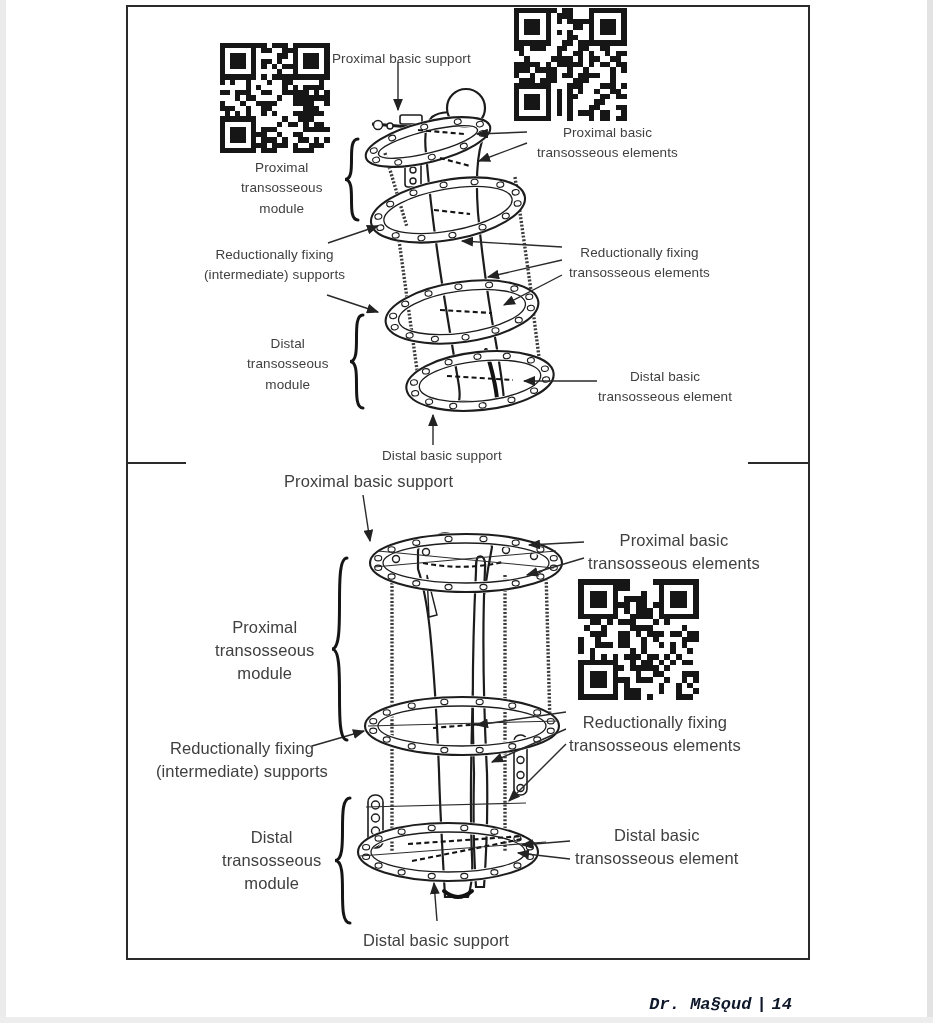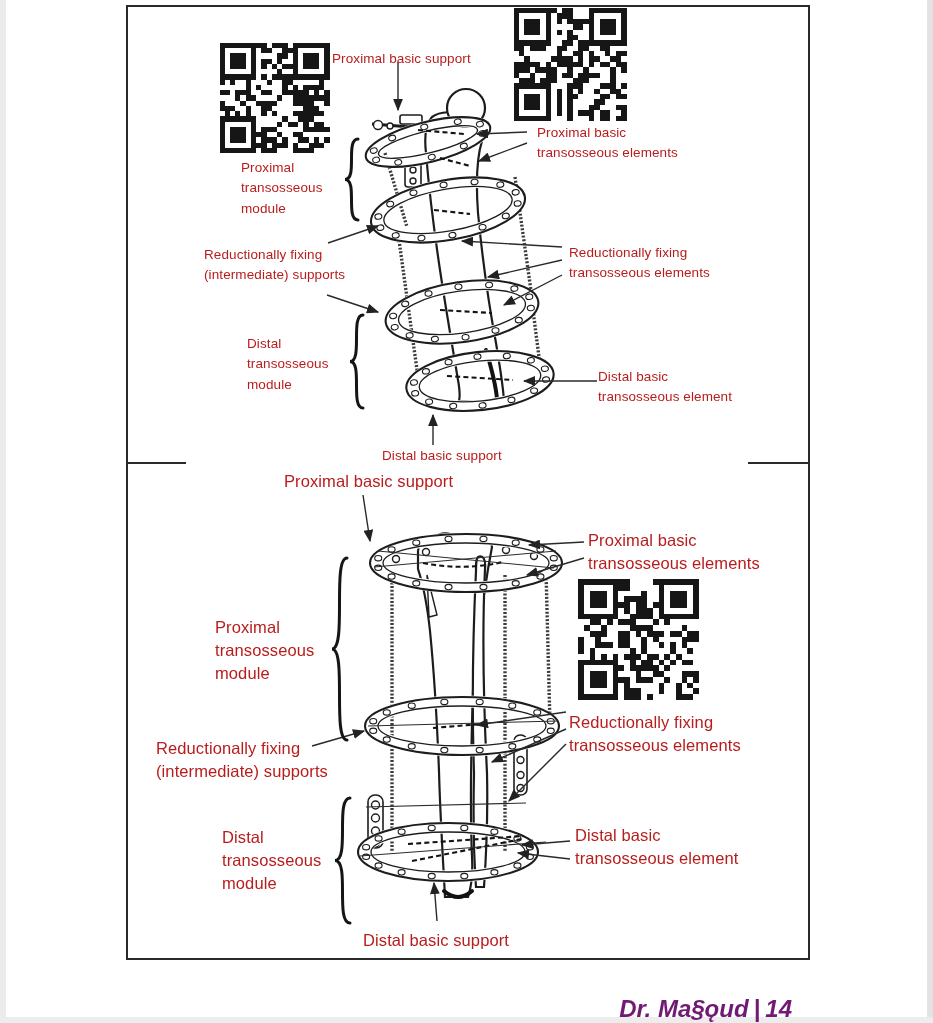--- a/index.html
+++ b/index.html
@@ -25,29 +25,29 @@
   .bone .ink{fill:none;stroke:#121212;stroke-width:4;stroke-linecap:round;}
   .bone .crest{fill:none;stroke:#1c1c1c;stroke-width:1.4;}
   .wire{stroke:#131313;stroke-width:2.1;stroke-dasharray:5 3.2;fill:none;}
   .thin{stroke:#2c2c2c;stroke-width:1.1;fill:none;}
   .ldr{stroke:#2a2a2a;stroke-width:1.4;fill:none;}
   .brace{stroke:#151515;stroke-width:3;fill:none;stroke-linecap:round;}
   .plate{fill:#fff;stroke:#1d1d1d;stroke-width:1.6;}
   .knob{fill:#fff;stroke:#1d1d1d;stroke-width:1.4;}
   .bar{stroke:#1d1d1d;stroke-width:2.8;}
 
-  .lbl{position:absolute;color:#b91c1c;white-space:pre-line;}
+  .lbl{position:absolute;color:#404040;white-space:pre-line;text-align:center;}
   .f1{font-size:13.5px;line-height:1.5;letter-spacing:.1px;}
   .f2{font-size:16.5px;line-height:1.38;letter-spacing:.1px;}
 
   svg.qr{position:absolute;background:#fff;fill:#161616;}
 
   .footer{position:absolute;top:995px;right:141px;
-          font-family:Liberation Sans, sans-serif;font-style:italic;font-weight:700;
-          font-size:24px;color:#701a75;}
+          font-family:Liberation Mono, monospace;font-style:italic;font-weight:700;
+          font-size:17px;color:#0f172a;}
   .footer .sep{margin:0 5px;}
 </style>
 </head>
 <body>
 
 <div class="edge edge-left"></div>
 <div class="edge edge-right"></div>
 <div class="edge edge-bottom"></div>
 
 <div class="frame"></div>

